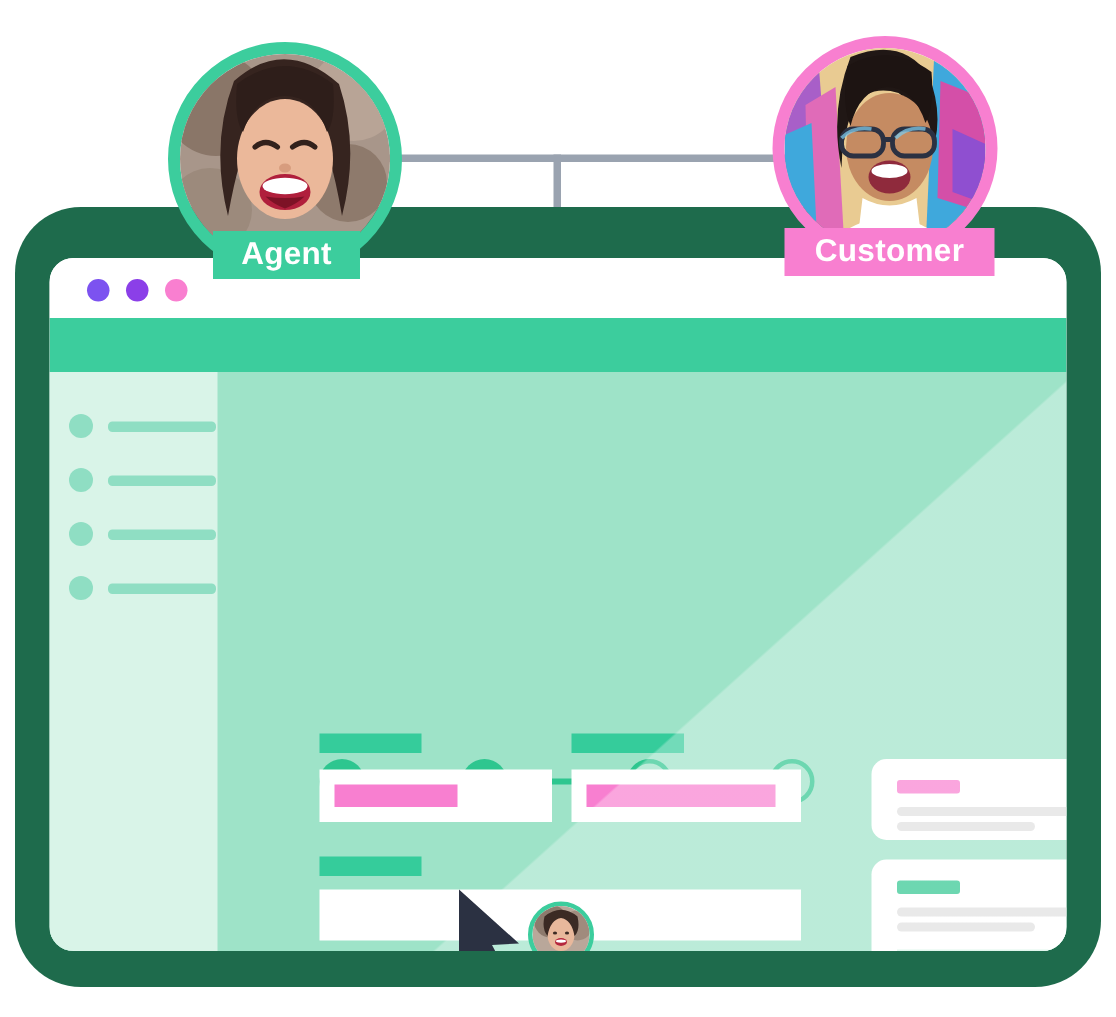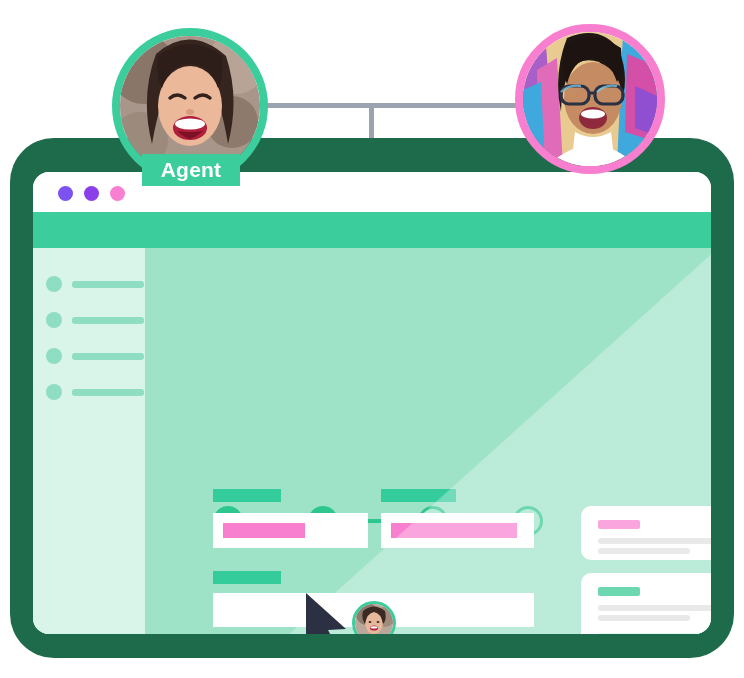--- a/index.html
+++ b/index.html
@@ -238,14 +238,15 @@
       <rect x="72" y="54" width="28" height="18" rx="8" fill="none" stroke="#2b3142" stroke-width="3.2"></rect>
       <line x1="66" y1="61" x2="72" y2="61" stroke="#2b3142" stroke-width="3.2"></line>
       <path d="M38 60 Q46 52 58 54" fill="none" stroke="#7ec8ea" stroke-width="2.4" opacity="0.75"></path>
       <path d="M74 60 Q82 52 94 54" fill="none" stroke="#7ec8ea" stroke-width="2.4" opacity="0.75"></path>
       <ellipse cx="70" cy="86" rx="14" ry="11" fill="#8f2a3c"></ellipse>
       <ellipse cx="70" cy="82" rx="12" ry="4.6" fill="#ffffff"></ellipse>
       <path d="M24 134 Q70 92 114 134 Z" fill="#ffffff"></path>
       <path d="M52 100 Q70 110 88 100 L92 134 L48 134 Z" fill="#ffffff"></path>
     </svg>
   </div>
+  <div class="badge cust" style="left:523px;top:152px;width:140px;">Customer</div>
 
 </div>
 
 </body></html>

